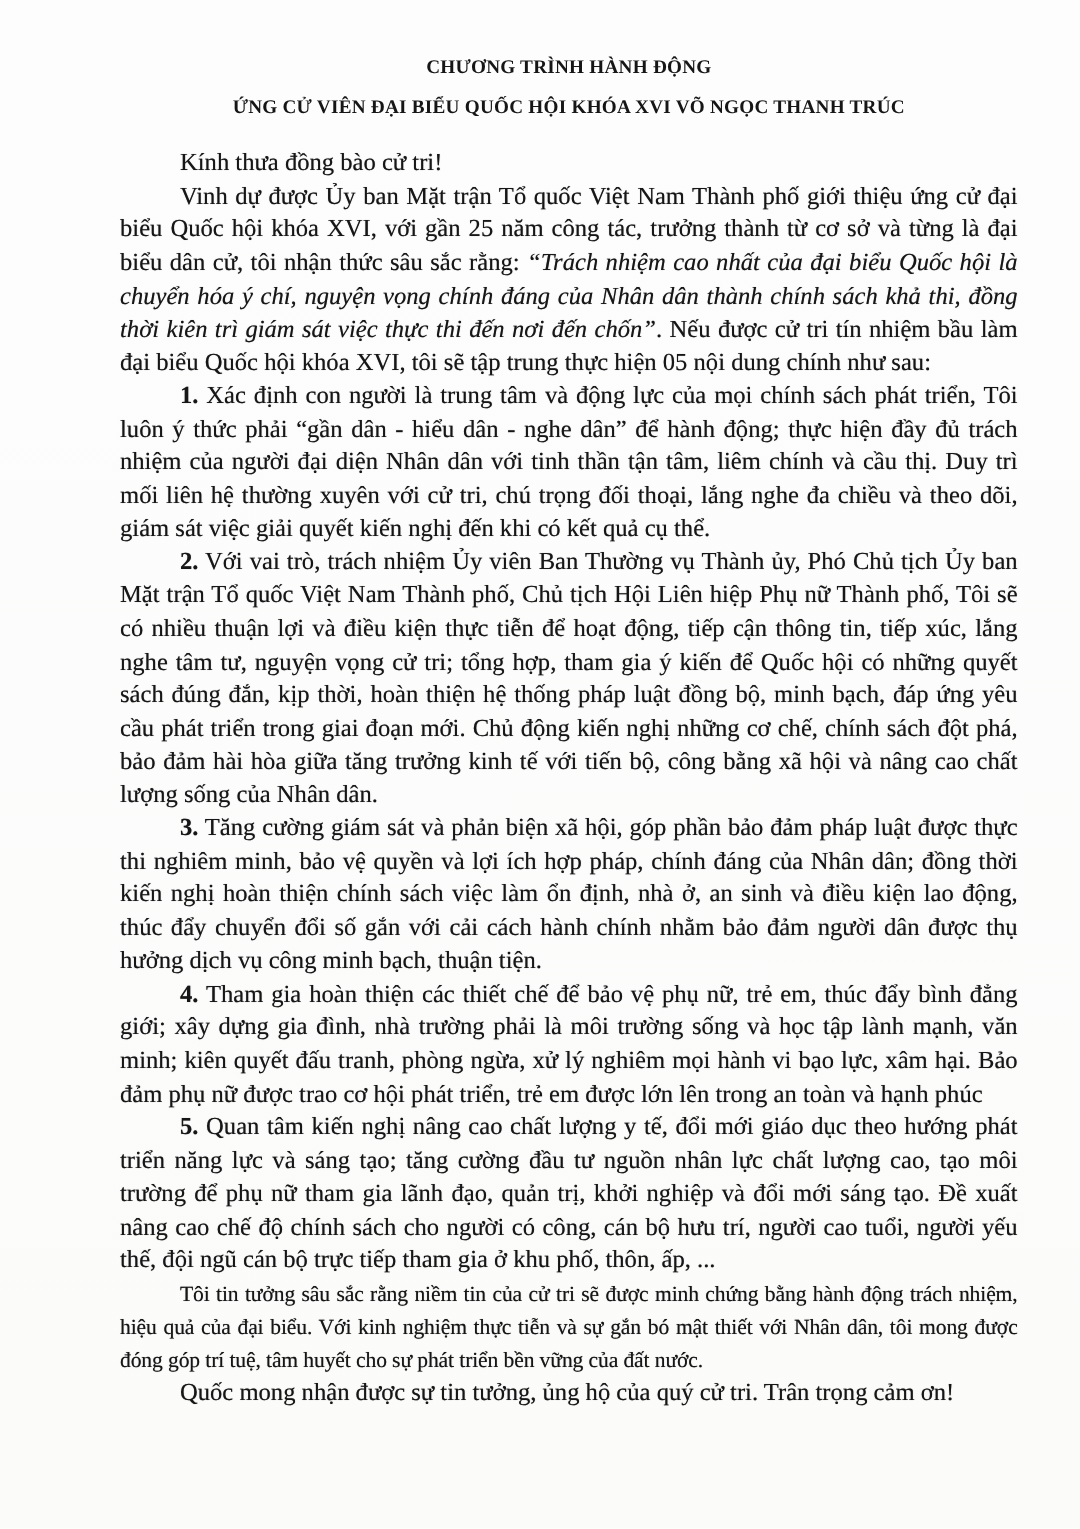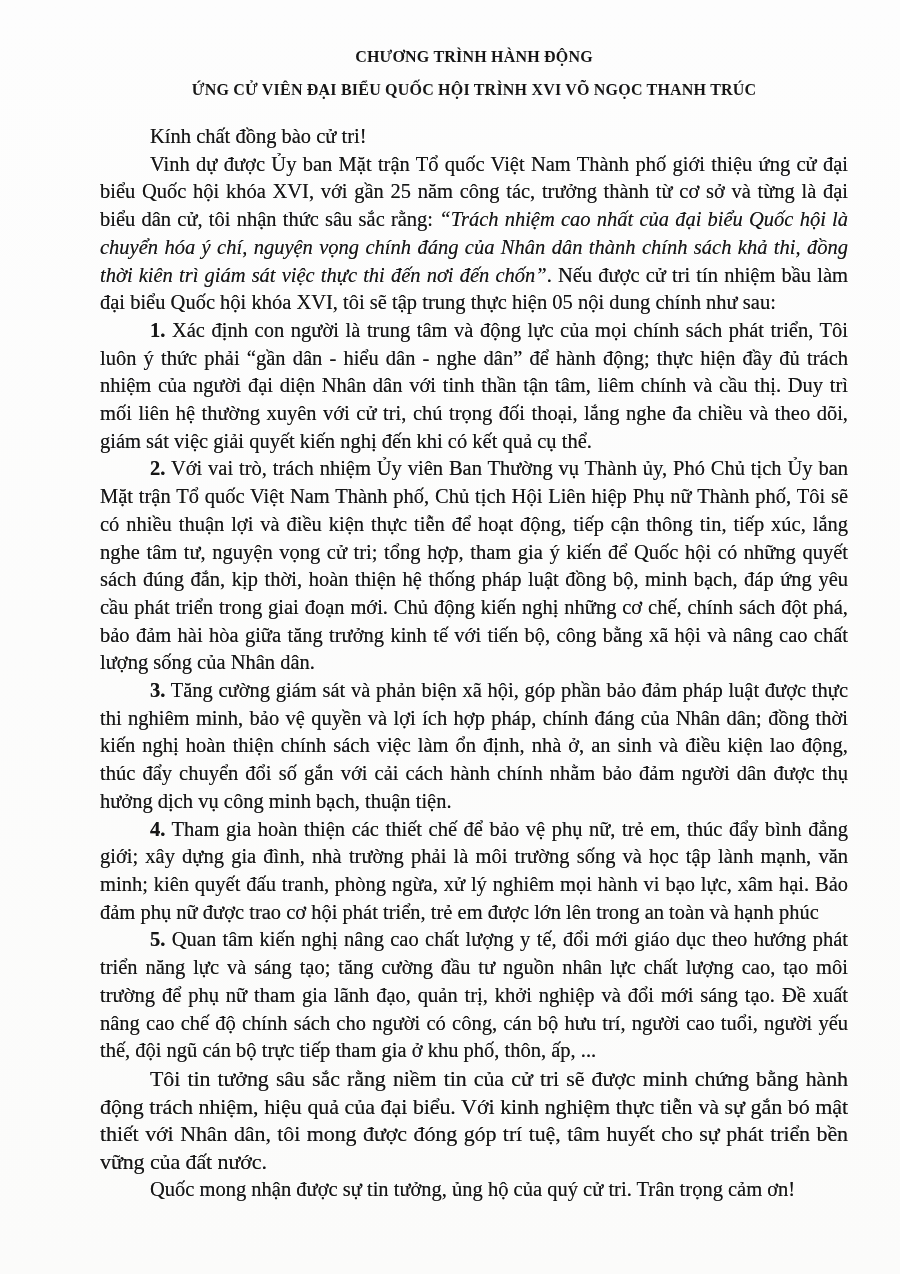--- a/index.html
+++ b/index.html
@@ -37,36 +37,36 @@
     font-size: 20.5px;
     line-height: 27.7px;
     text-align: justify;
     text-shadow: 0 0 0.6px rgba(30,30,30,0.65);
   }
   .doc-body p {
     margin: 0;
     text-indent: 50px;
   }
   .doc-body p.compact {
-    font-size: 22px;
+    font-size: 18px;
     letter-spacing: -0.1px;
   }
   .b { font-weight: bold; }
   .i { font-style: italic; }
 </style>
 </head>
 <body>
 
 <div class="page">
   <div class="title-block">
     <div class="title-line">CHƯƠNG TRÌNH HÀNH ĐỘNG</div>
-    <div class="title-line">ỨNG CỬ VIÊN ĐẠI BIỂU QUỐC HỘI TRÌNH XVI VÕ NGỌC THANH TRÚC</div>
+    <div class="title-line">ỨNG CỬ VIÊN ĐẠI BIỂU QUỐC HỘI KHÓA XVI VÕ NGỌC THANH TRÚC</div>
   </div>
   <div class="doc-body">
-      <p><span>Kính chất đồng bào cử tri!</span></p>
+      <p><span>Kính thưa đồng bào cử tri!</span></p>
       <p><span>Vinh dự được Ủy ban Mặt trận Tổ quốc Việt Nam Thành phố giới thiệu ứng cử đại biểu Quốc hội khóa XVI, với gần 25 năm công tác, trưởng thành từ cơ sở và từng là đại biểu dân cử, tôi nhận thức sâu sắc rằng: </span><span class="i">“Trách nhiệm cao nhất của đại biểu Quốc hội là chuyển hóa ý chí, nguyện vọng chính đáng của Nhân dân thành chính sách khả thi, đồng thời kiên trì giám sát việc thực thi đến nơi đến chốn”</span><span>. Nếu được cử tri tín nhiệm bầu làm đại biểu Quốc hội khóa XVI, tôi sẽ tập trung thực hiện 05 nội dung chính như sau:</span></p>
       <p><span class="b">1.</span><span> Xác định con người là trung tâm và động lực của mọi chính sách phát triển, Tôi luôn ý thức phải “gần dân - hiểu dân - nghe dân” để hành động; thực hiện đầy đủ trách nhiệm của người đại diện Nhân dân với tinh thần tận tâm, liêm chính và cầu thị. Duy trì mối liên hệ thường xuyên với cử tri, chú trọng đối thoại, lắng nghe đa chiều và theo dõi, giám sát việc giải quyết kiến nghị đến khi có kết quả cụ thể.</span></p>
       <p><span class="b">2.</span><span> Với vai trò, trách nhiệm Ủy viên Ban Thường vụ Thành ủy, Phó Chủ tịch Ủy ban Mặt trận Tổ quốc Việt Nam Thành phố, Chủ tịch Hội Liên hiệp Phụ nữ Thành phố, Tôi sẽ có nhiều thuận lợi và điều kiện thực tiễn để hoạt động, tiếp cận thông tin, tiếp xúc, lắng nghe tâm tư, nguyện vọng cử tri; tổng hợp, tham gia ý kiến để Quốc hội có những quyết sách đúng đắn, kịp thời, hoàn thiện hệ thống pháp luật đồng bộ, minh bạch, đáp ứng yêu cầu phát triển trong giai đoạn mới. Chủ động kiến nghị những cơ chế, chính sách đột phá, bảo đảm hài hòa giữa tăng trưởng kinh tế với tiến bộ, công bằng xã hội và nâng cao chất lượng sống của Nhân dân.</span></p>
       <p><span class="b">3.</span><span> Tăng cường giám sát và phản biện xã hội, góp phần bảo đảm pháp luật được thực thi nghiêm minh, bảo vệ quyền và lợi ích hợp pháp, chính đáng của Nhân dân; đồng thời kiến nghị hoàn thiện chính sách việc làm ổn định, nhà ở, an sinh và điều kiện lao động, thúc đẩy chuyển đổi số gắn với cải cách hành chính nhằm bảo đảm người dân được thụ hưởng dịch vụ công minh bạch, thuận tiện.</span></p>
       <p><span class="b">4.</span><span> Tham gia hoàn thiện các thiết chế để bảo vệ phụ nữ, trẻ em, thúc đẩy bình đẳng giới; xây dựng gia đình, nhà trường phải là môi trường sống và học tập lành mạnh, văn minh; kiên quyết đấu tranh, phòng ngừa, xử lý nghiêm mọi hành vi bạo lực, xâm hại. Bảo đảm phụ nữ được trao cơ hội phát triển, trẻ em được lớn lên trong an toàn và hạnh phúc</span></p>
       <p><span class="b">5.</span><span> Quan tâm kiến nghị nâng cao chất lượng y tế, đổi mới giáo dục theo hướng phát triển năng lực và sáng tạo; tăng cường đầu tư nguồn nhân lực chất lượng cao, tạo môi trường để phụ nữ tham gia lãnh đạo, quản trị, khởi nghiệp và đổi mới sáng tạo. Đề xuất nâng cao chế độ chính sách cho người có công, cán bộ hưu trí, người cao tuổi, người yếu thế, đội ngũ cán bộ trực tiếp tham gia ở khu phố, thôn, ấp, ...</span></p>
       <p class="compact"><span>Tôi tin tưởng sâu sắc rằng niềm tin của cử tri sẽ được minh chứng bằng hành động trách nhiệm, hiệu quả của đại biểu. Với kinh nghiệm thực tiễn và sự gắn bó mật thiết với Nhân dân, tôi mong được đóng góp trí tuệ, tâm huyết cho sự phát triển bền vững của đất nước.</span></p>
       <p><span>Quốc mong nhận được sự tin tưởng, ủng hộ của quý cử tri. Trân trọng cảm ơn!</span></p>
     </div>
 </div>

